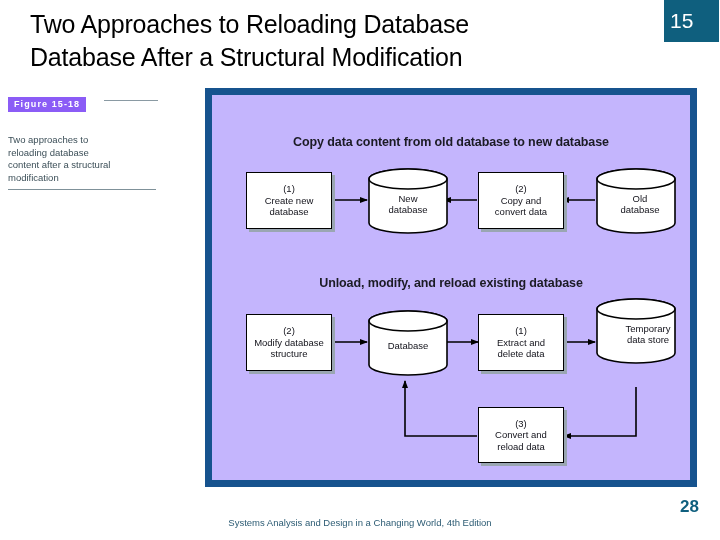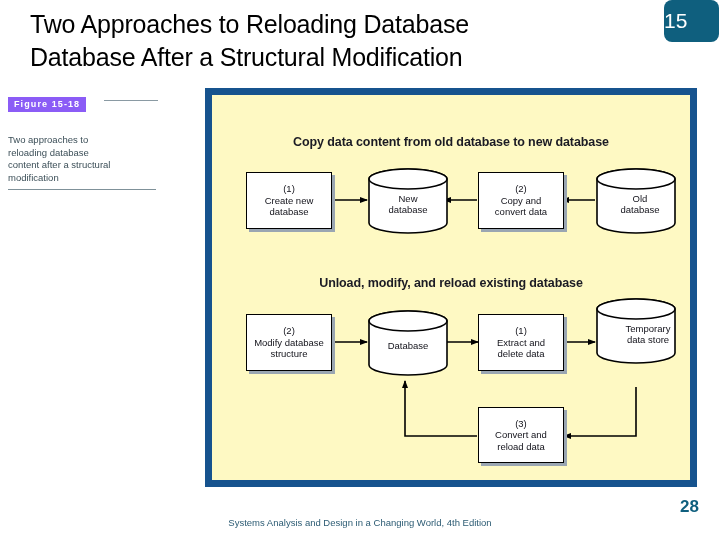--- a/index.html
+++ b/index.html
@@ -30,23 +30,22 @@
   #page-badge{
     position:absolute;
     left:664px; top:0px;
     width:55px; height:42px;
     background:#0F5F7E;
     color:#ffffff;
     font-size:21px;
     display:flex;
     align-items:center;
     justify-content:flex-start;
-    padding-left:0;
+    padding-left:6px;
     box-sizing:border-box;
-    border-radius:8px;
   }
 
   
   #figure-caption{
     position:absolute;
     left:8px; top:93px;
     width:150px;
   }
   #figure-caption-label{
     display:inline-block;
@@ -76,21 +75,21 @@
     width:148px;height:1px;
     background:#7f9199;
   }
 
   
   #diagram{
     position:absolute;
     left:205px; top:88px;
     width:492px; height:399px;
     box-sizing:border-box;
-    background:#fef9c3;
+    background:#c4b5fd;
     border:7px solid #16538E;
     outline:1px solid #ffffff;
   }
   #diagram-inner{
     position:absolute;
     left:0;top:0;right:0;bottom:0;
   }
 
   
   .section-title{

